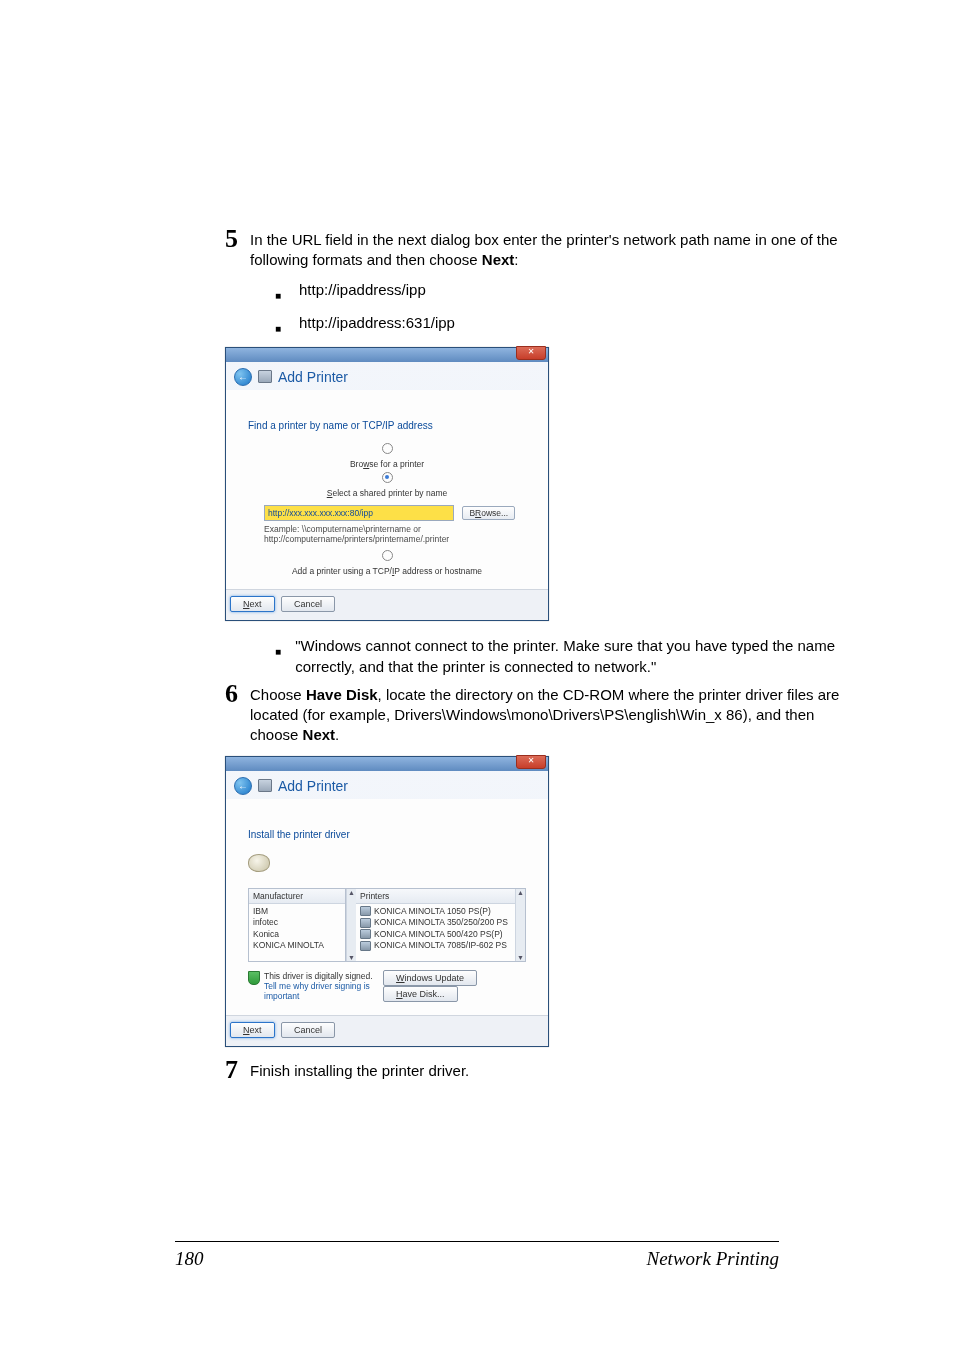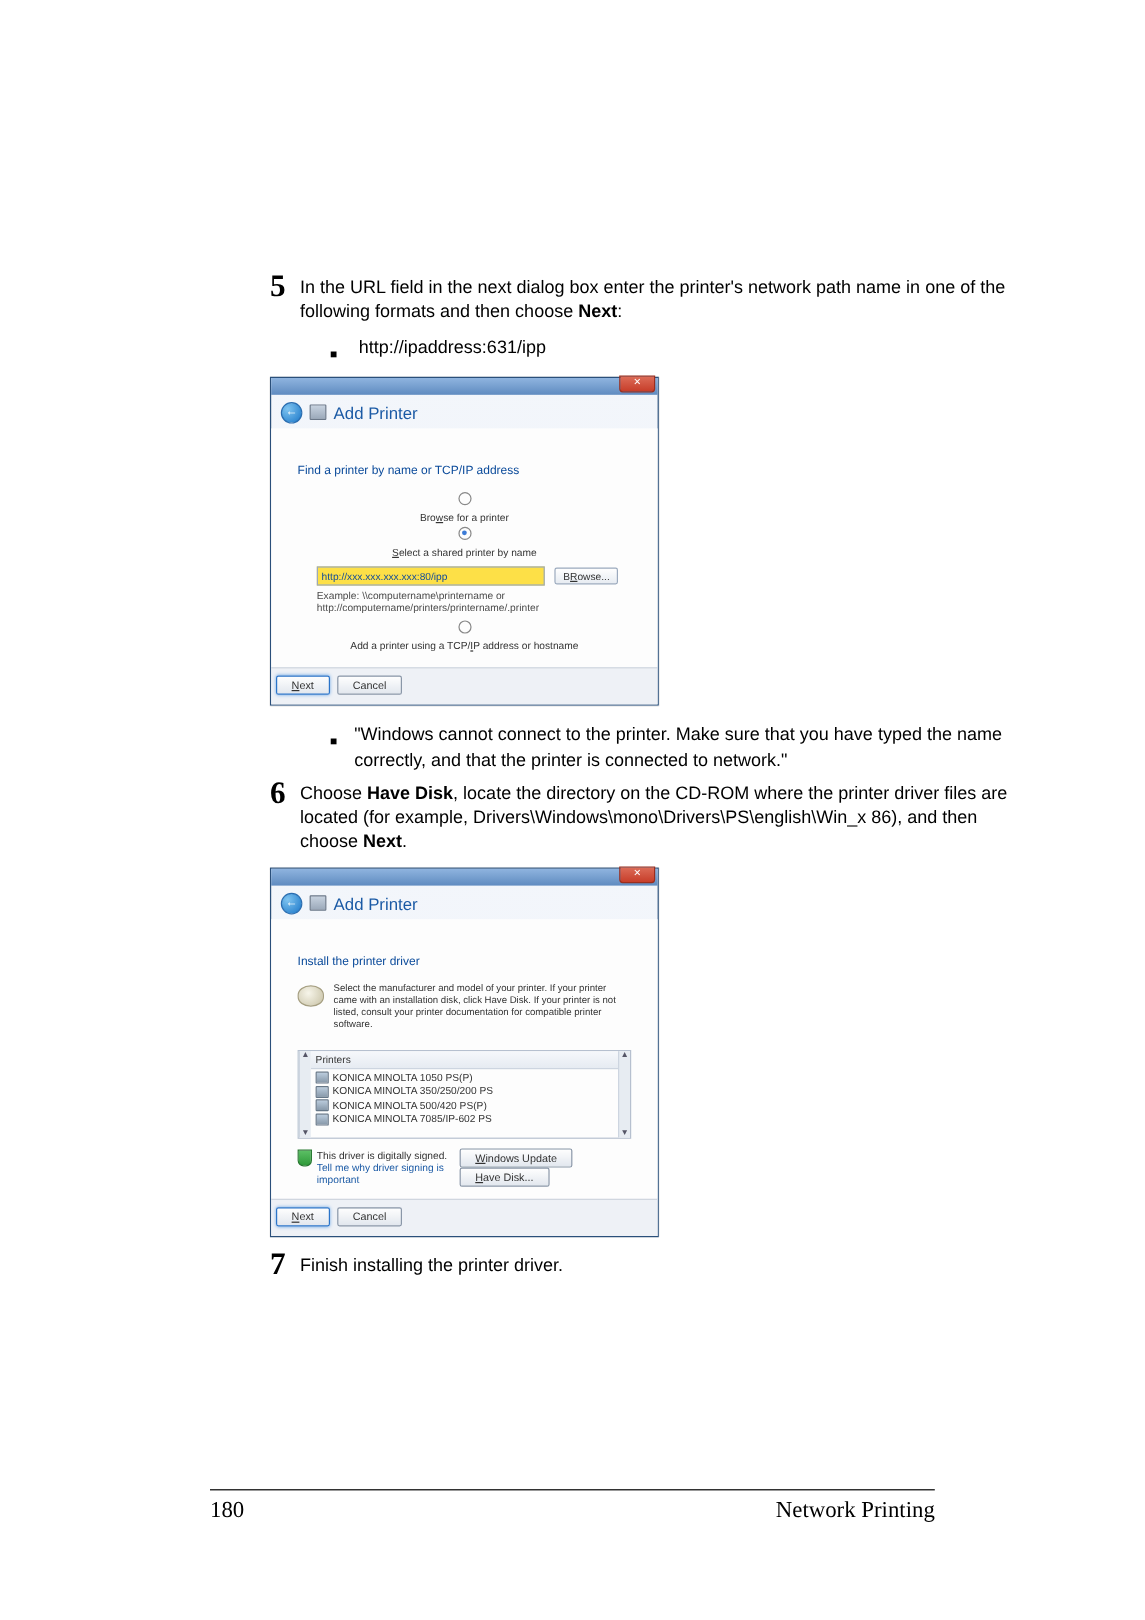--- a/index.html
+++ b/index.html
@@ -234,38 +234,43 @@
 
   .footer {
     position: absolute;
     bottom: 80px;
     left: 175px;
     right: 175px;
     border-top: 1px solid #000;
     padding-top: 6px;
     display: flex;
     justify-content: space-between;
+    font-style: italic;
     font-family: Georgia, "Times New Roman", serif;
     font-size: 19px;
   }
 </style>
 </head>
 <body>
 
 <div class="page">
 
   <div style="position:relative;">
     <span class="step-num" style="left:0; top:-6px; position:absolute;">5</span>
     <div class="step-body">
       <span>In the URL field in the next dialog box enter the printer's network path name in one of the following formats and then choose </span><b>Next</b><span>:</span>
     </div>
   </div>
 
   <div class="bullet-row">
       <span class="sq"></span>
+      <span>http://ipaddress/ipp</span>
+    </div>
+  <div class="bullet-row">
+      <span class="sq"></span>
       <span>http://ipaddress:631/ipp</span>
     </div>
 
   <div class="fig">
     <div class="dlg">
       <div class="titlebar">
         <div class="close">✕</div>
       </div>
       <div class="header">
         <div class="back">←</div>
@@ -326,24 +331,40 @@
       <div class="header">
         <div class="back">←</div>
         <div class="prn-icon"></div>
         <span class="htxt">Add Printer</span>
       </div>
       <div class="content">
         <div class="heading">Install the printer driver</div>
 
         <div class="driver-row">
           <div class="disc-icon"></div>
-          <div style="font-size:8px; line-height:1.25;">Select the manufacturer and model of your printer. If your printer came with an installation disk, click Have Disk. If your printer is not listed, consult your printer documentation for compatible printer software.</div>
         </div>
 
         <div class="lists">
+          <div class="col m">
+            <div class="hd">Manufacturer</div>
+            <div class="bd">
+              <div>
+                  <span>IBM</span>
+                </div>
+              <div>
+                  <span>infotec</span>
+                </div>
+              <div>
+                  <span>Konica</span>
+                </div>
+              <div>
+                  <span>KONICA MINOLTA</span>
+                </div>
+            </div>
+          </div>
           <div class="scroll-tip">
               <span>▲</span>
               <span>▼</span>
             </div>
           <div class="col p">
             <div class="hd">Printers</div>
             <div class="bd">
               <div>
                   <span class="mini-icon"></span>
                   <span>KONICA MINOLTA 1050 PS(P)</span>

